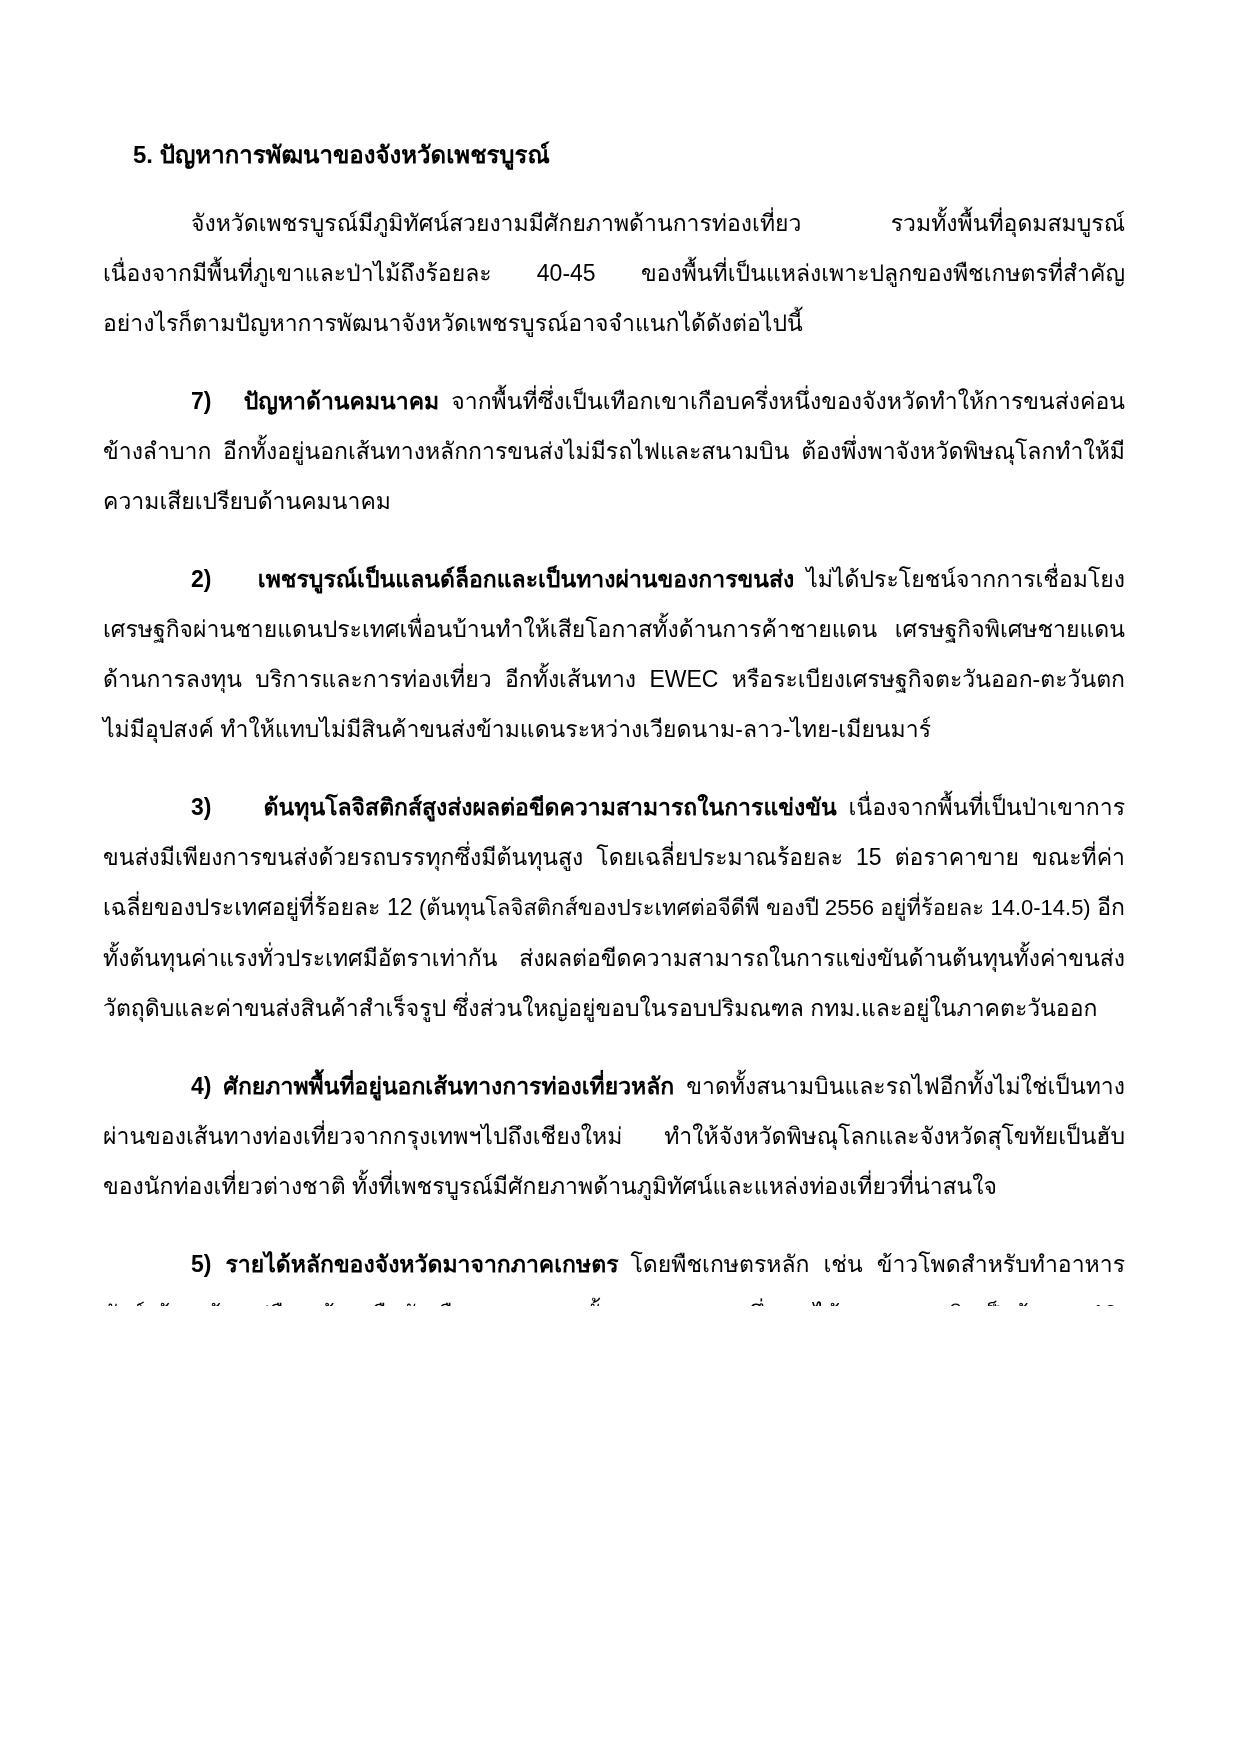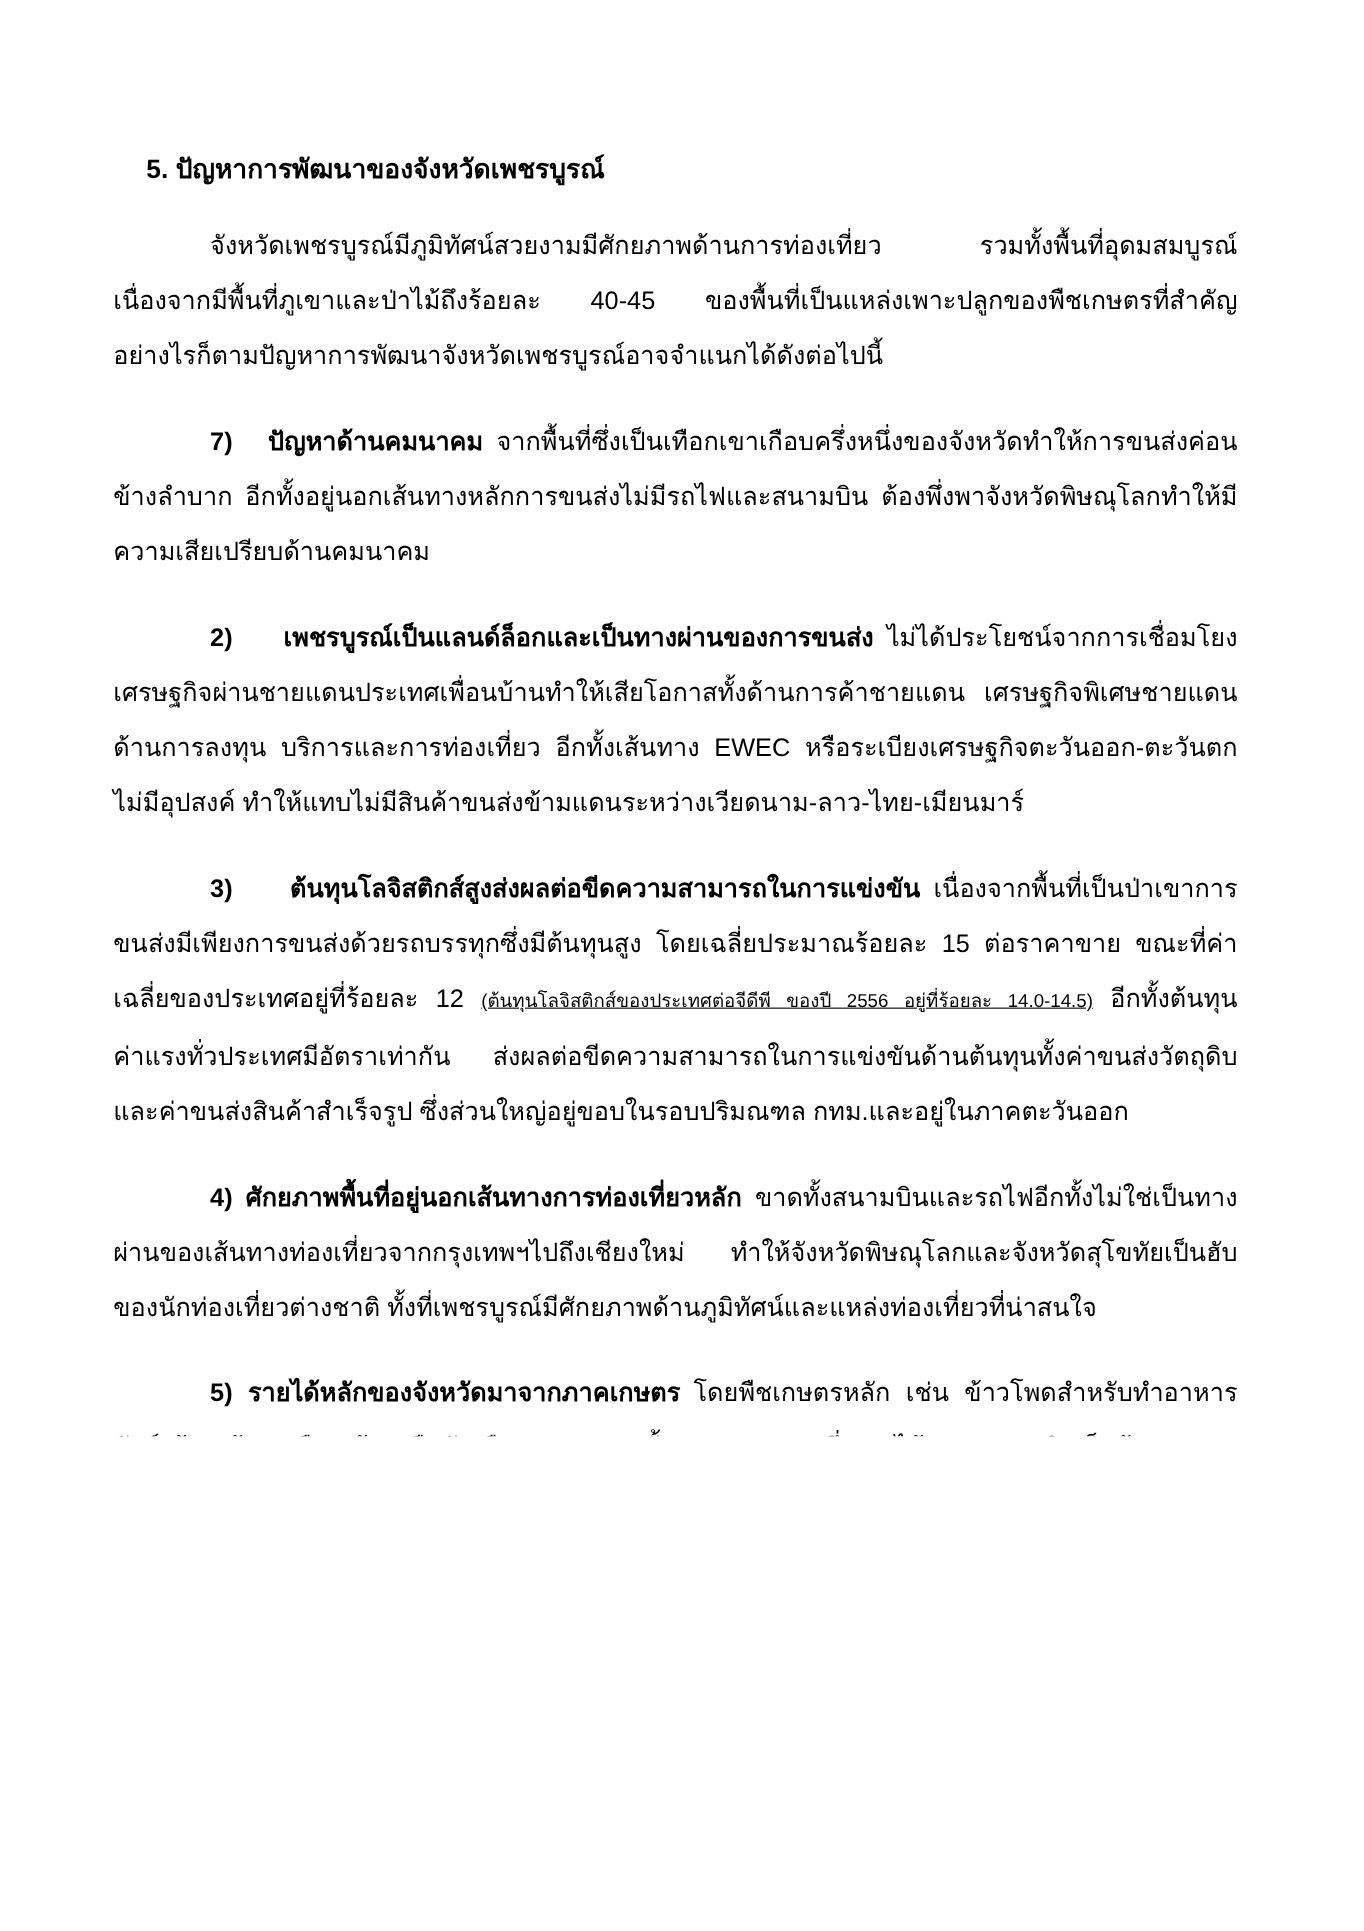--- a/index.html
+++ b/index.html
@@ -31,22 +31,21 @@
     text-align: justify;
     text-indent: 88px;
     margin: 0 15px 28px 0;
     word-break: normal;
   }
   .sec-head {
     font-weight: bold;
     margin-right: 12px;
   }
   .small-note {
-    font-size: 17px;
-    text-decoration: underline;
+    font-size: 22px;
   }
   .footer {
     position: absolute;
     left: 0;
     top: 1496px;
     width: 1240px;
     height: 24px;
     font-size: 15px;
     line-height: 24px;
     color: #7f1d1d;

